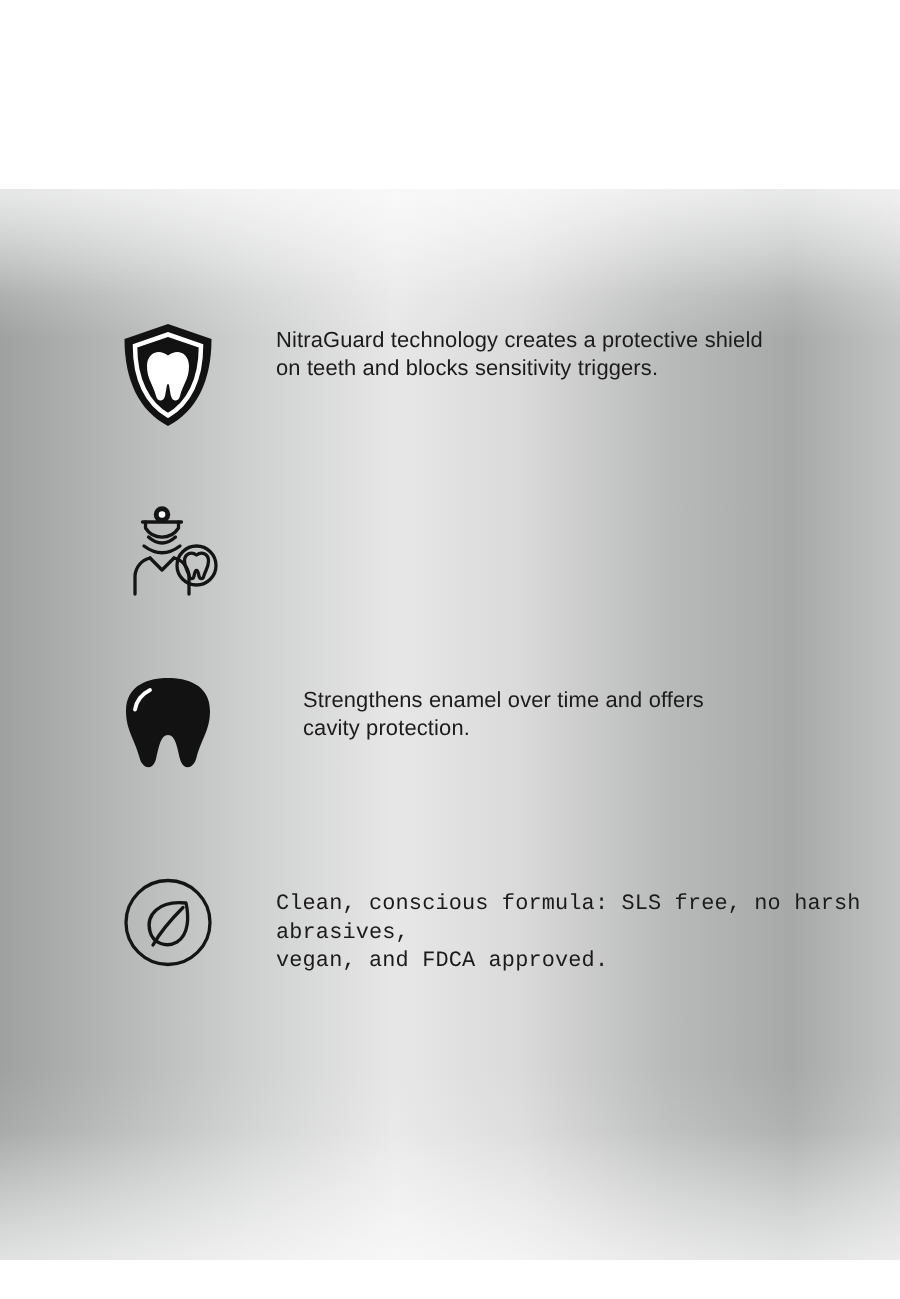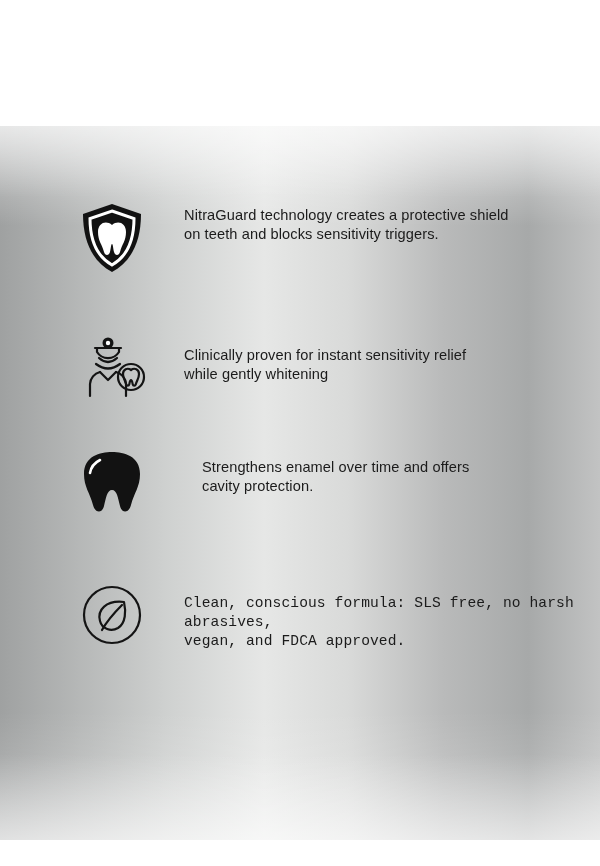--- a/index.html
+++ b/index.html
@@ -63,21 +63,21 @@
     margin: 0;
     list-style: none;
     z-index: 2;
   }
   .feature {
     position: absolute;
     display: flex;
     align-items: flex-start;
     width: 600px;
   }
-  .feature-1 { top: 76px; }
+  .feature-1 { top: 88px; }
   .feature-2 { top: 208px; }
   .feature-3 { top: 322px; }
   .feature-4 { top: 458px; }
 
   .icon-wrap {
     width: 100px;
     margin-left: 62px;
     flex: 0 0 100px;
     display: flex;
     align-items: center;
@@ -133,22 +133,20 @@
             <path d="M22 24 q9 8 18 0"></path>
             <path d="M19 30 q12 9 24 0"></path>
             <path d="M13 62 v-12 a13 13 0 0 1 10 -12"></path>
             <path d="M49 62 v-12 a13 13 0 0 0 -10 -12"></path>
             <path d="M23 38 l8 8 l8 -8"></path>
             <circle cx="54" cy="43" r="13"></circle>
             <path d="M54 36 c-3.5 -2.6 -8 -0.8 -8 4 c0 4.6 2.2 6.4 3.2 10.2 c0.5 2 2.6 2 3.1 0 c0.5 -2 0.6 -4 1.7 -4 c1.1 0 1.2 2 1.7 4 c0.5 2 2.6 2 3.1 0 c1 -3.8 3.2 -5.6 3.2 -10.2 c0 -4.8 -4.5 -6.6 -8 -4 z"></path>
           </g>
         </svg>
       </span>
-      <div class="feature-text">Clinically proven for instant sensitivity relief
-while gently whitening</div>
     </li>
 
     <li class="feature feature-3">
       <span class="icon-wrap">
         <svg width="68" height="70" viewBox="0 0 68 70" aria-hidden="true">
           <path d="M34 4 C22 4 6 8 6 26 c0 13 6 19 9 31 c2 8 9 9 11 1 c2 -8 3 -16 8 -16 c5 0 6 8 8 16 c2 8 9 7 11 -1 c3 -12 9 -18 9 -31 C62 8 46 4 34 4 Z" fill="#121212"></path>
           <path d="M22 12 C16 15 13 19 12 25" fill="none" stroke="#ffffff" stroke-width="2.6" stroke-linecap="round"></path>
         </svg>
       </span>
       <div class="feature-text"> Strengthens enamel over time and offers

